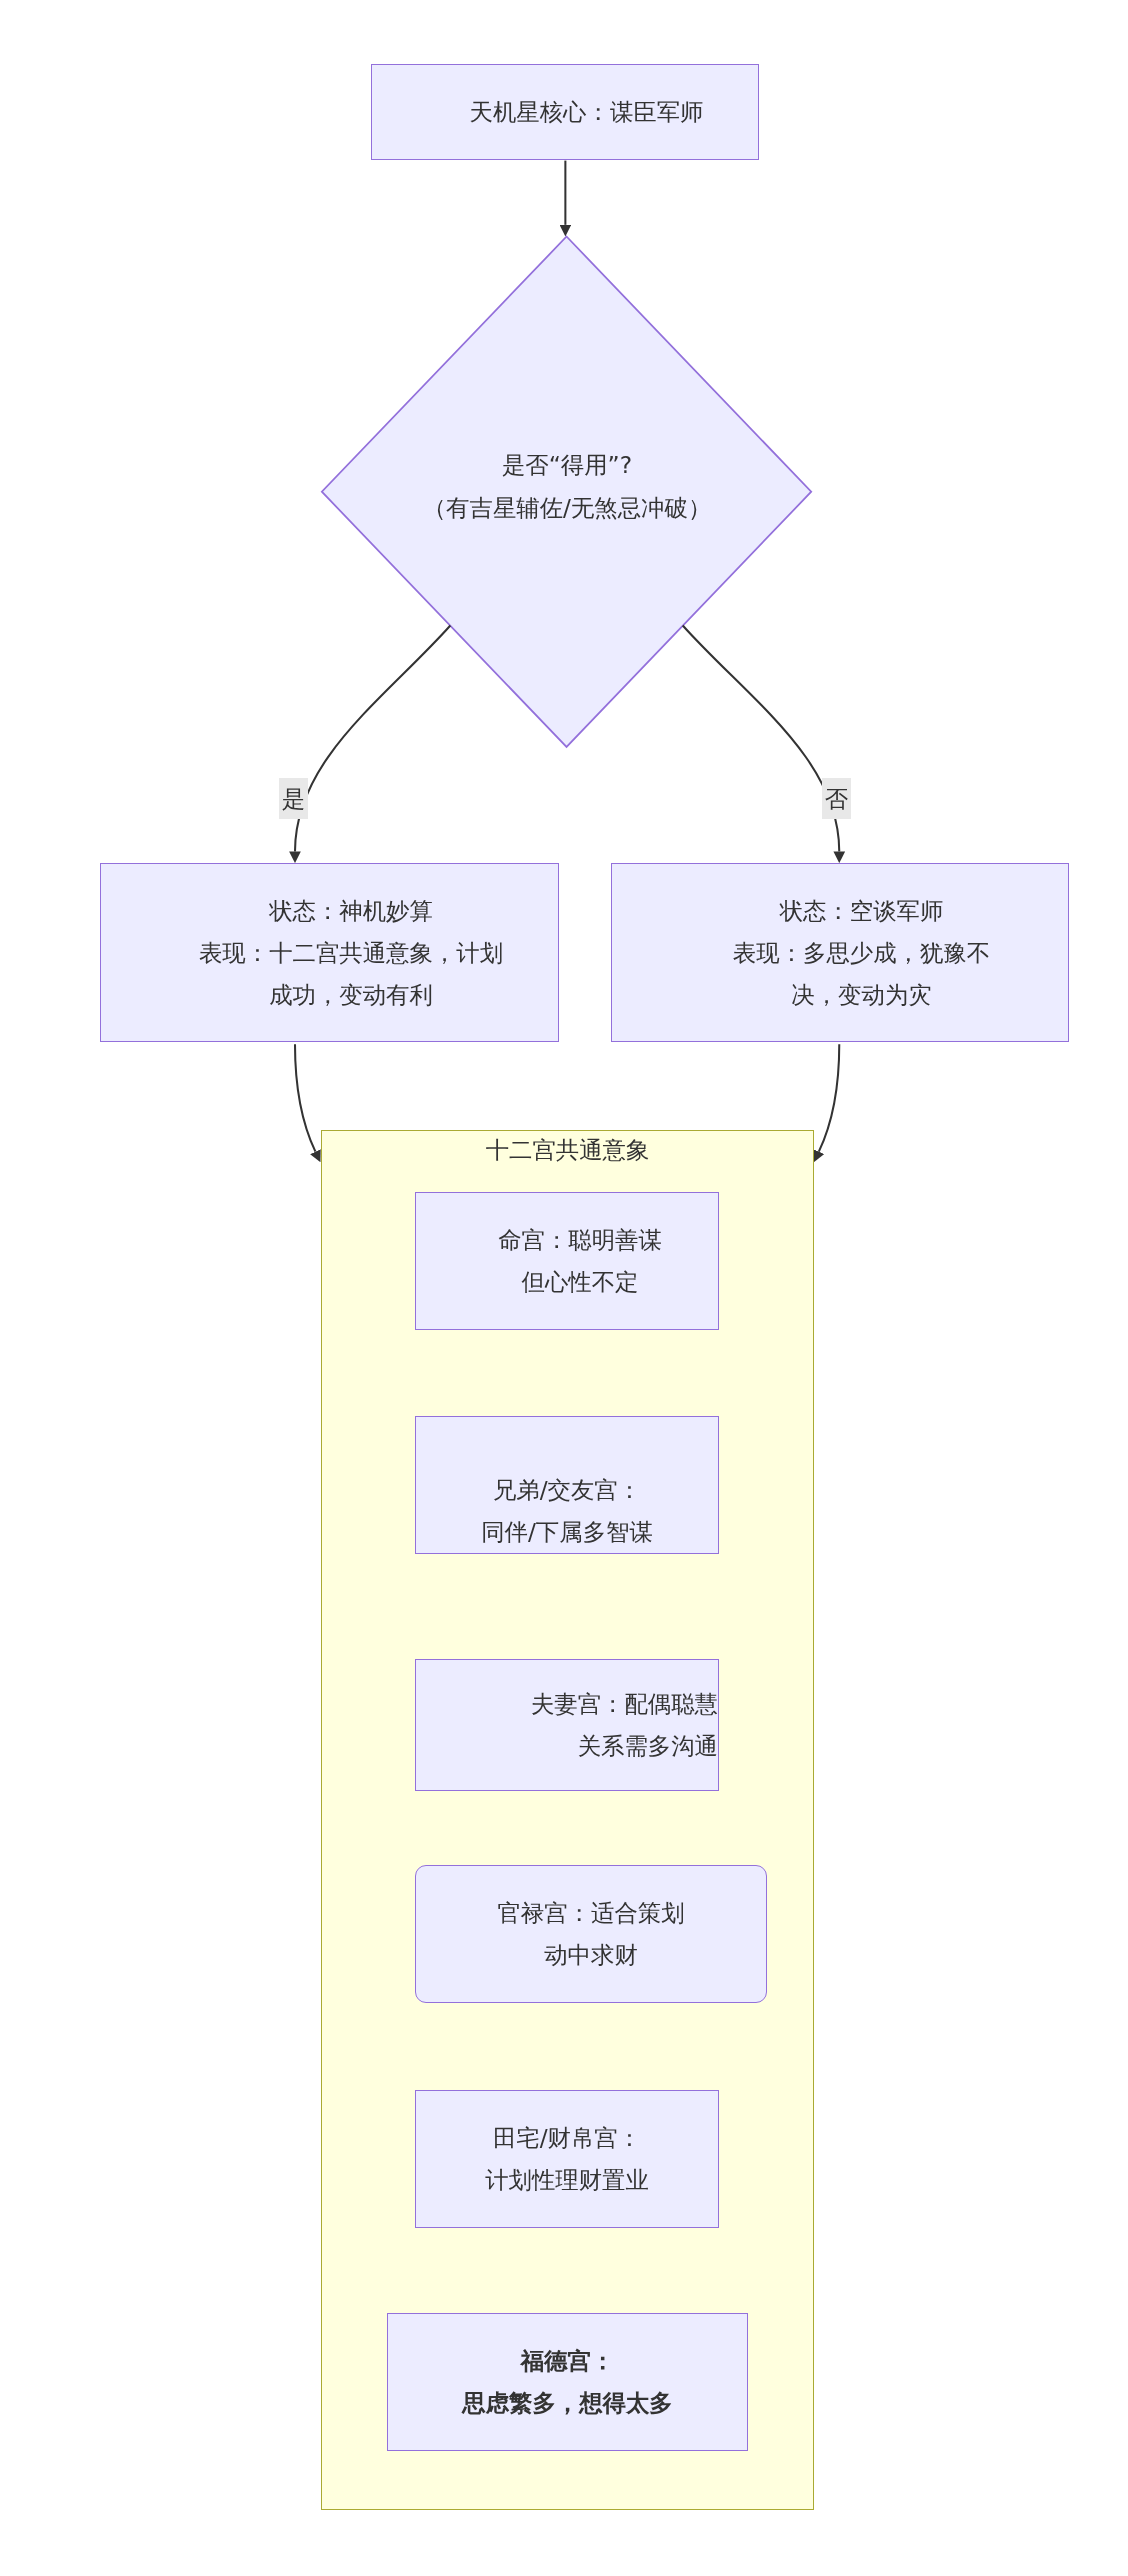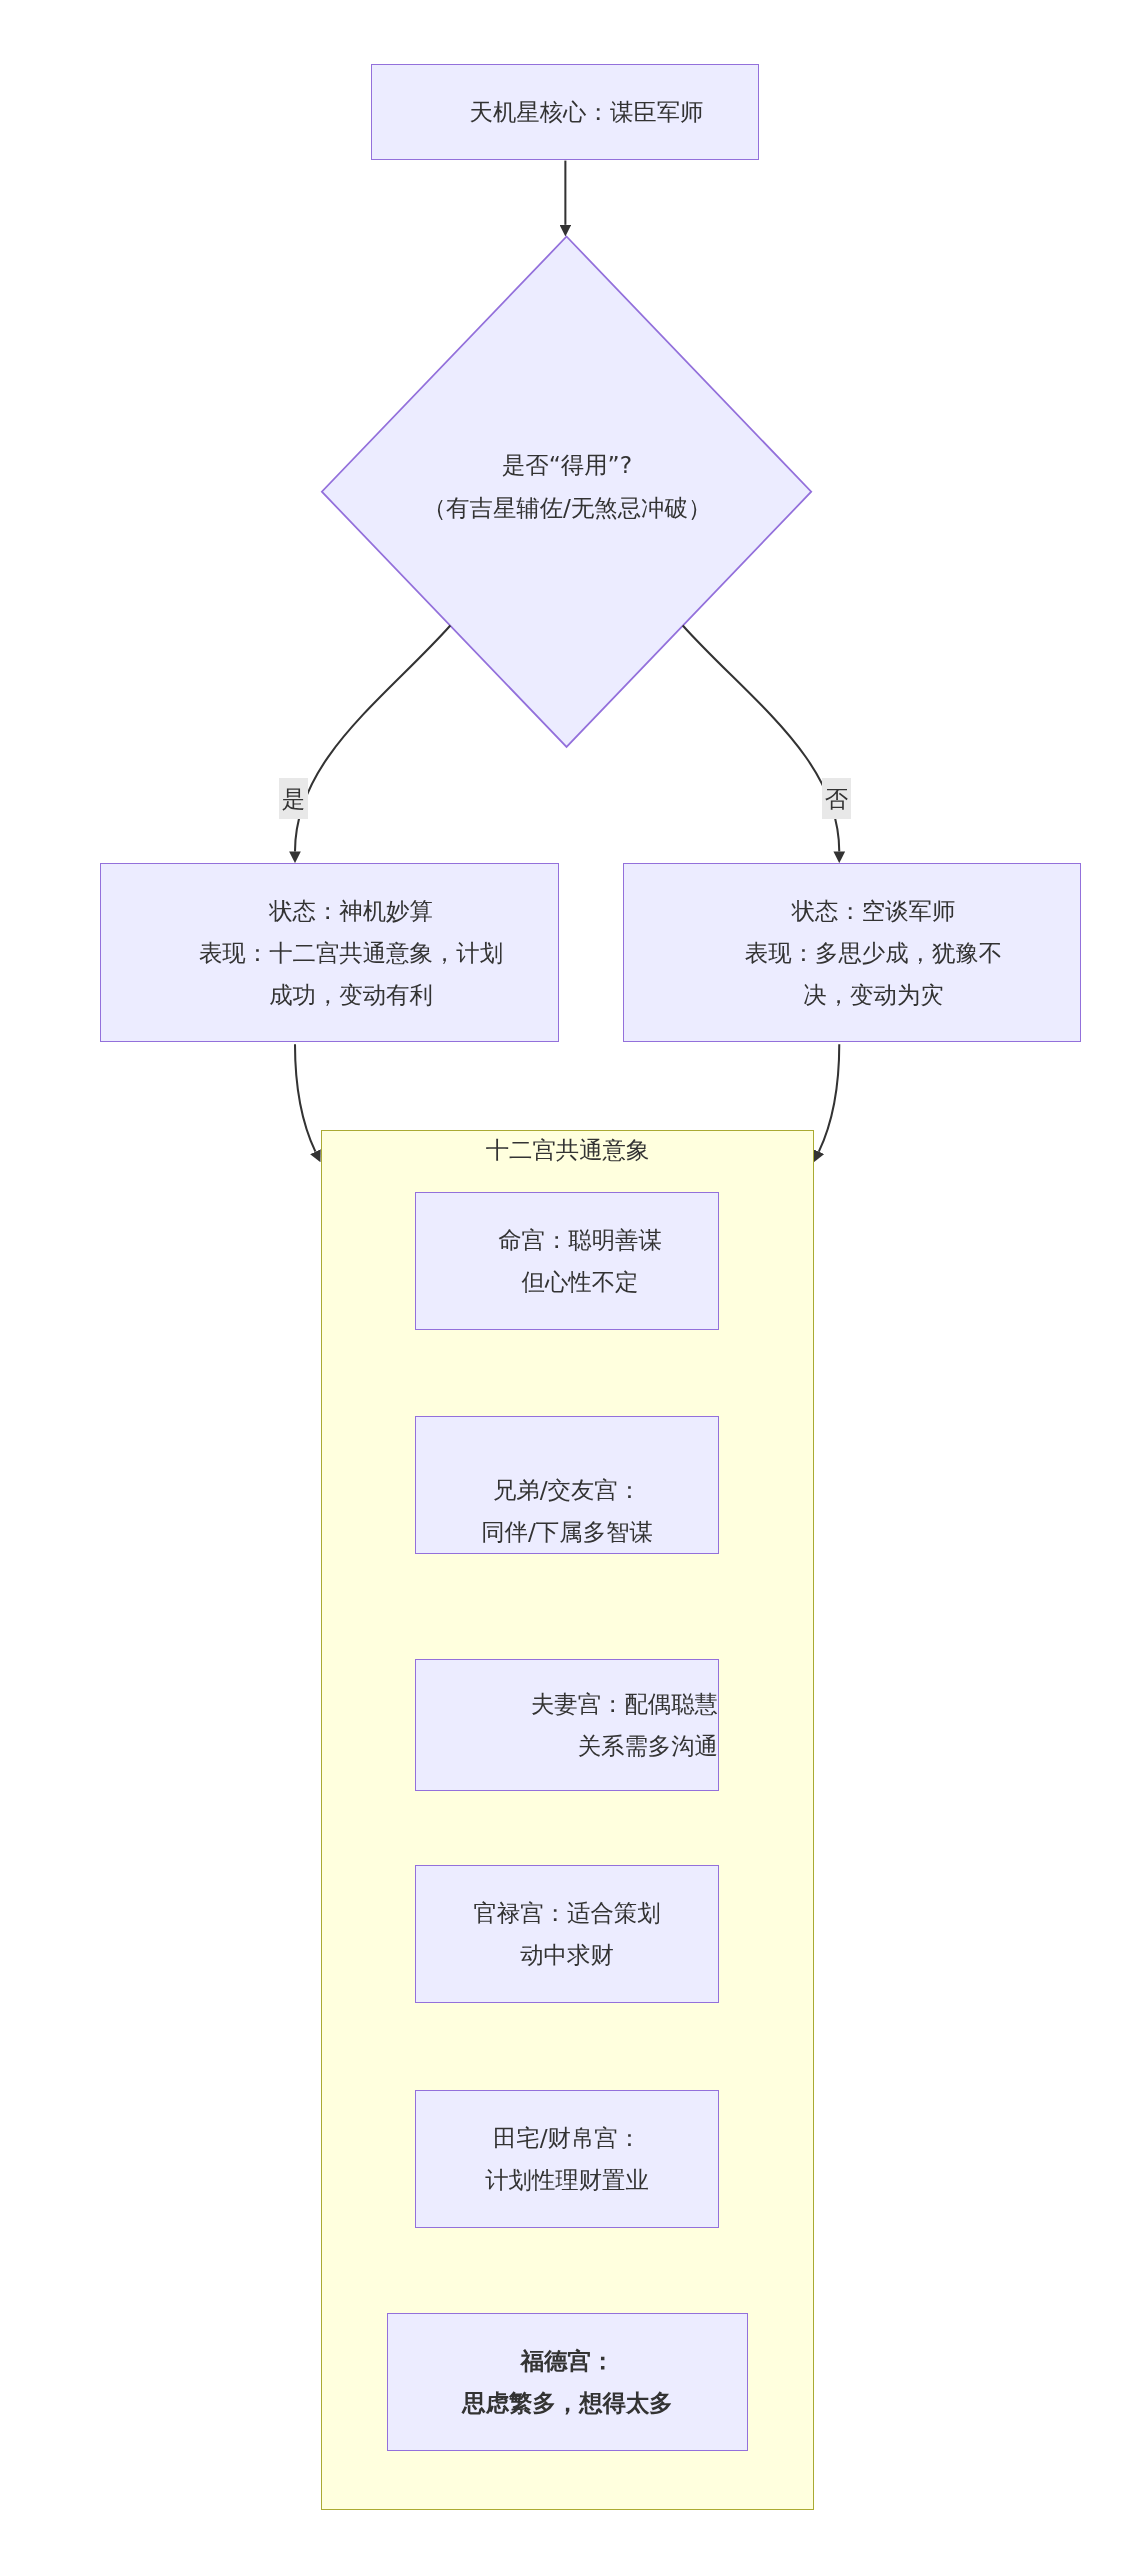--- a/index.html
+++ b/index.html
@@ -96,21 +96,21 @@
   <div class="edge-label" style="left:822px;top:778px;width:29px;height:41px;">
     <span>否</span>
   </div>
 
   <div class="node" style="left:64px;top:863px;width:459px;height:179px;margin-left:36px;">
     <span class="line">状态：神机妙算</span>
     <span class="line">表现：十二宫共通意象，计划</span>
     <span class="line">成功，变动有利</span>
   </div>
 
-  <div class="node" style="left:611px;top:863px;width:458px;height:179px;margin-left:12px;">
+  <div class="node" style="left:611px;top:863px;width:458px;height:179px;">
     <span class="line">状态：空谈军师</span>
     <span class="line">表现：多思少成，犹豫不</span>
     <span class="line">决，变动为灾</span>
   </div>
 
   <div class="cluster" style="left:321px;top:1130px;width:493px;height:1380px;">
     <div class="cluster-title">十二宫共通意象</div>
 
     <div class="palace" style="left:93px;top:61px;width:304px;height:138px;padding-left:26px;">
       <span class="line">命宫：聪明善谋</span>
@@ -120,21 +120,21 @@
     <div class="palace" style="left:93px;top:285px;width:304px;height:138px;justify-content:flex-end;">
       <span class="line">兄弟/交友宫：</span>
       <span class="line">同伴/下属多智谋</span>
     </div>
 
     <div class="palace" style="left:93px;top:528px;width:304px;height:132px;align-items:flex-end;">
       <span class="line">夫妻宫：配偶聪慧</span>
       <span class="line">关系需多沟通</span>
     </div>
 
-    <div class="palace" style="left:93px;top:734px;width:304px;height:138px;">
+    <div class="palace" style="left:93px;top:734px;width:352px;height:138px;border-radius:11px;">
       <span class="line">官禄宫：适合策划</span>
       <span class="line">动中求财</span>
     </div>
 
     <div class="palace" style="left:93px;top:959px;width:304px;height:138px;">
       <span class="line">田宅/财帛宫：</span>
       <span class="line">计划性理财置业</span>
     </div>
 
     <div class="palace" style="left:65px;top:1182px;width:361px;height:138px;font-weight:bold;">

